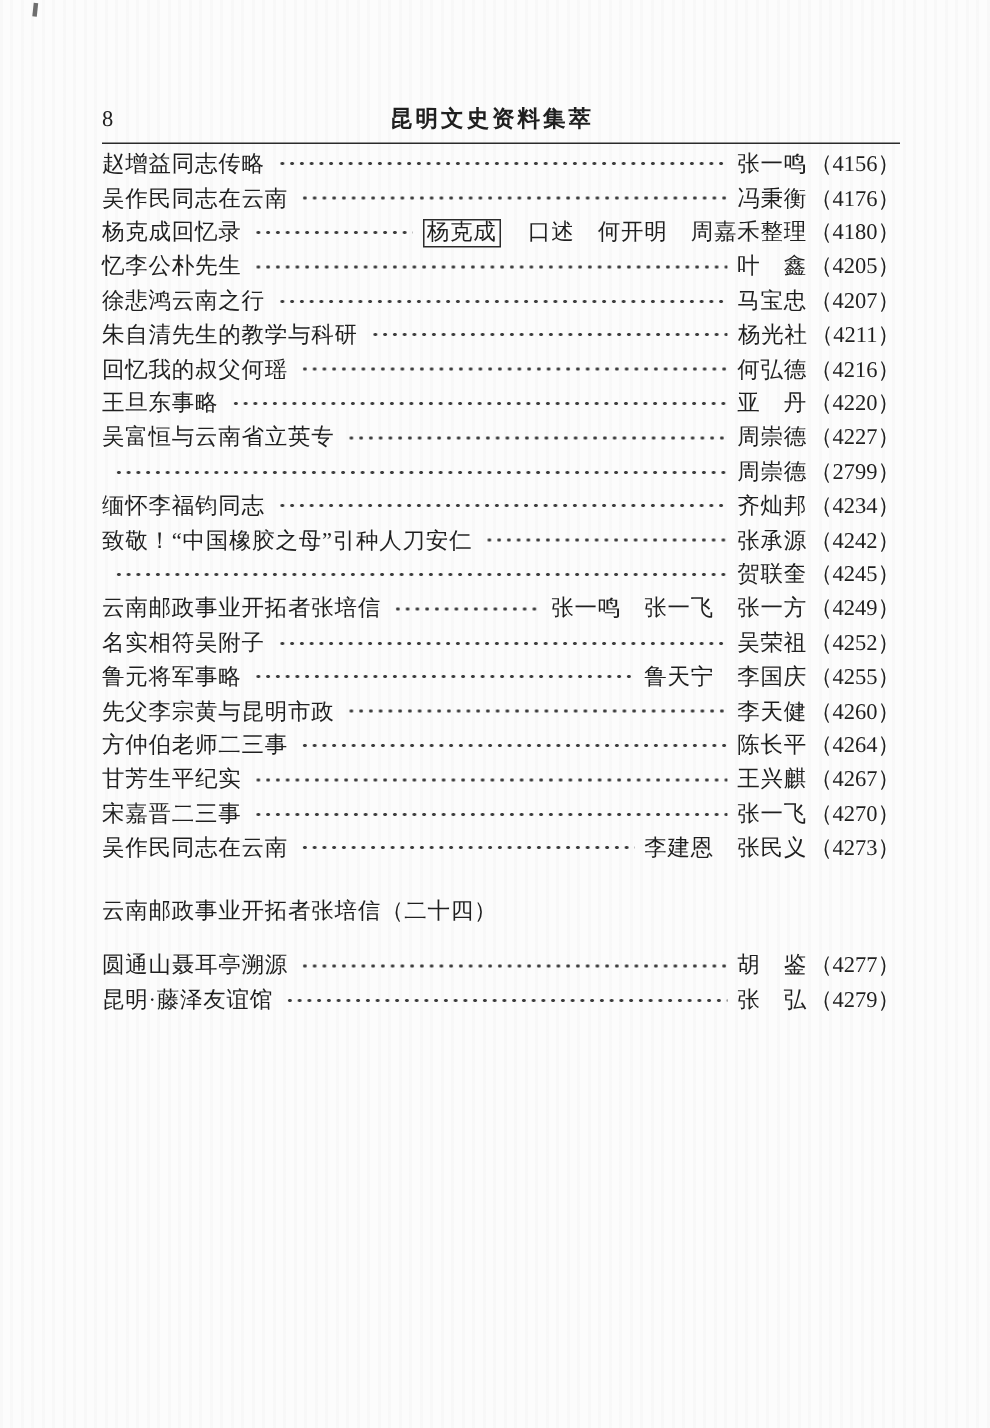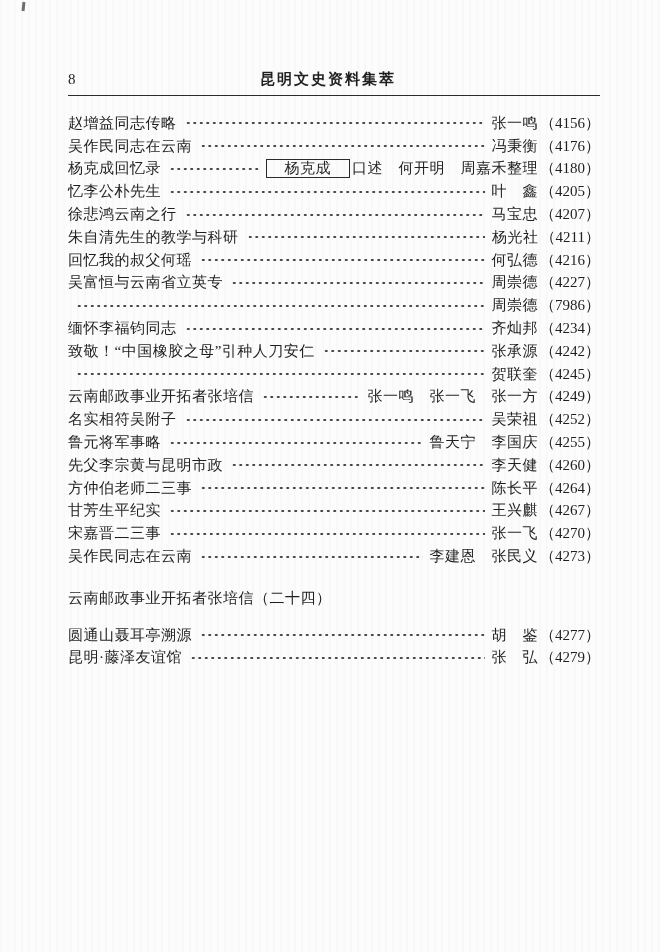--- a/index.html
+++ b/index.html
@@ -28,40 +28,40 @@
   .pageno{font-size:15px;letter-spacing:.5px;}
   .htitle{
     flex:1;text-align:center;font-size:15px;font-weight:600;
     letter-spacing:2px;margin-right:20px;
   }
   .hrule{
     position:absolute;left:68px;right:60px;top:95px;
     border-top:1.6px solid #2b2b2b;
   }
   .toc{
-    position:absolute;left:68px;right:60px;top:112px;
+    position:absolute;left:68px;right:60px;top:98px;
     font-size:15px;
   }
   .row{
     display:flex;align-items:center;height:22.8px;
     white-space:nowrap;
   }
   .t{flex:none;letter-spacing:.5px;}
   .leader{
     flex:1 1 auto;height:10px;margin:0 7px 0 8px;min-width:10px;
     background-image:radial-gradient(circle, #3c3c3c 1px, rgba(0,0,0,0) 1.35px);
     background-size:6.5px 10px;
     background-position:left center;
     background-repeat:repeat-x;
   }
   .a{flex:none;letter-spacing:.5px;}
   .p{flex:none;margin-left:2px;font-family:"Liberation Serif","DejaVu Serif",serif;}
   .boxed{
     display:inline-block;border:1.2px solid #2b2b2b;
-    padding:0 18px;line-height:17px;margin-right:2px;
+    padding:0 2px;line-height:17px;margin-right:18px;
   }
   .section-head{
     margin-top:19px;height:22.8px;display:flex;align-items:center;
     letter-spacing:.5px;
   }
   .section-list{margin-top:14px;}
 </style>
 </head>
 <body>
 
@@ -118,32 +118,38 @@
       <span class="p">（4211）</span>
     </div>
 
     <div class="row">
       <span class="t">回忆我的叔父何瑶</span>
       <span class="leader"></span>
       <span class="a">何弘德</span>
       <span class="p">（4216）</span>
     </div>
 
+    <div class="row">
+      <span class="t">王旦东事略</span>
+      <span class="leader"></span>
+      <span class="a">亚　丹</span>
+      <span class="p">（4220）</span>
+    </div>
 
     <div class="row">
       <span class="t">吴富恒与云南省立英专</span>
       <span class="leader"></span>
       <span class="a">周崇德</span>
       <span class="p">（4227）</span>
     </div>
 
     <div class="row">
       <span class="leader"></span>
       <span class="a">周崇德</span>
-      <span class="p">（7986）</span>
+      <span class="p">（2799）</span>
     </div>
 
     <div class="row">
       <span class="t">缅怀李福钧同志</span>
       <span class="leader"></span>
       <span class="a">齐灿邦</span>
       <span class="p">（4234）</span>
     </div>
 
     <div class="row">

